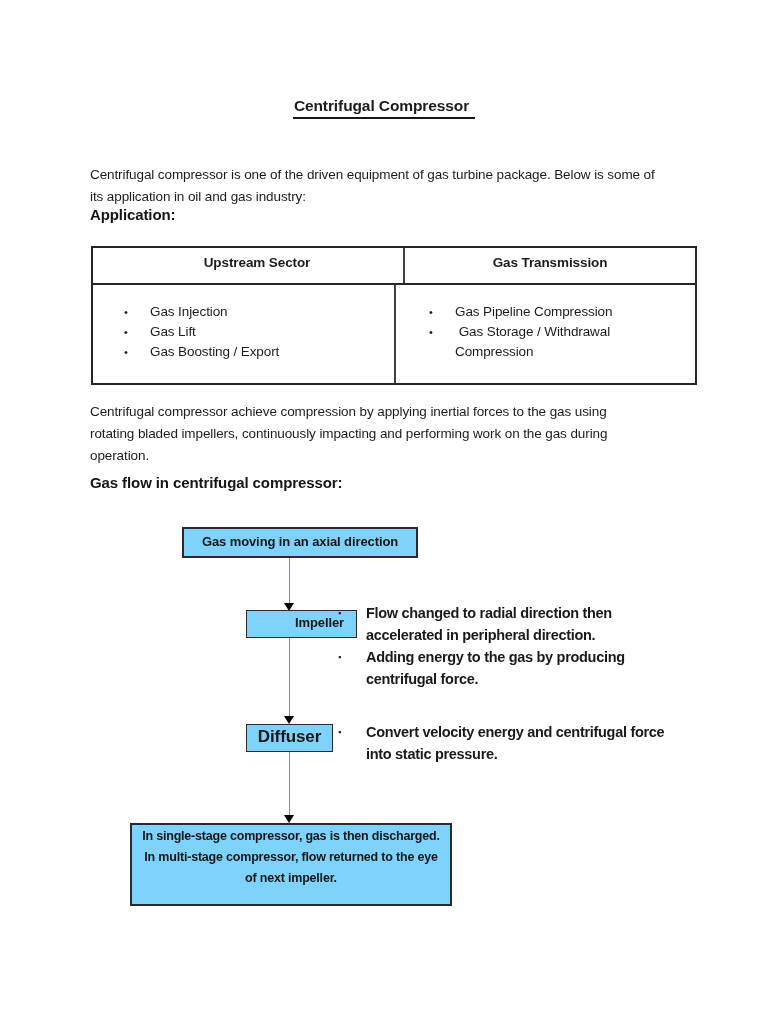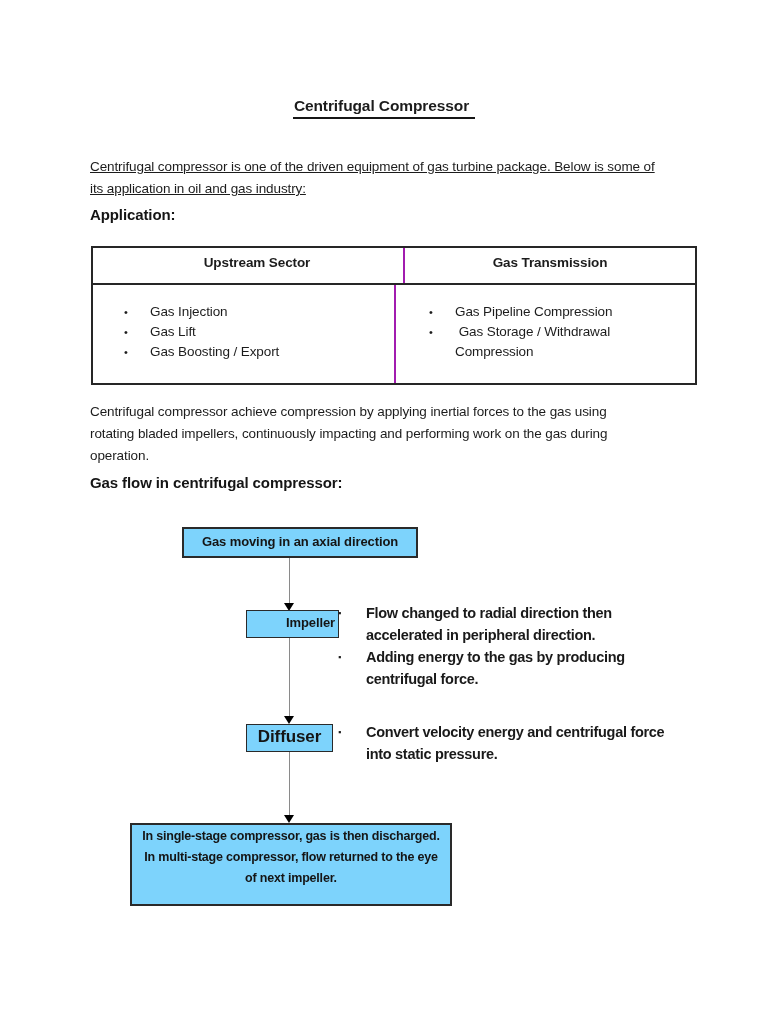--- a/index.html
+++ b/index.html
@@ -11,55 +11,55 @@
   .title-wrap{position:absolute;left:0;top:97px;width:768px;text-align:center;}
   .title{
     display:inline-block;font-size:15.5px;font-weight:700;letter-spacing:-0.1px;
     border-bottom:2px solid #161616;padding:0 6px 2px 1px;text-align:center;
   }
   
   .body{
     position:absolute;left:90px;width:600px;margin:0;
     font-size:13.5px;line-height:22px;letter-spacing:-0.1px;white-space:pre-line;
   }
-  .p1{top:156px;text-decoration:underline;}
+  .p1{top:164px;}
   .p2{top:401px;}
   
   .h{
     position:absolute;left:90px;margin:0;
     font-size:15px;font-weight:700;letter-spacing:-0.1px;color:#151515;
   }
   .h-app{top:206px;}
   .h-flow{top:474px;}
   
   .tbl{
     position:absolute;left:91px;top:246px;width:606px;height:139px;
     border:2px solid #262626;box-sizing:border-box;display:flex;flex-direction:column;
   }
   .trow{display:flex;flex:0 0 auto;}
   .thead{height:37px;border-bottom:2px solid #262626;box-sizing:border-box;padding-left:18px;}
   .tbody{flex:1 1 auto;}
   .th{
     flex:1 1 50%;text-align:center;padding-top:7px;box-sizing:border-box;
     font-size:13.5px;font-weight:700;letter-spacing:-0.1px;
   }
-  .th+.th,.td+.td{border-left:2px solid #a21caf;}
+  .th+.th,.td+.td{border-left:2px solid #404040;}
   .td{flex:1 1 50%;box-sizing:border-box;padding:17px 4px 0 31px;}
   .td.right{padding-left:33px;}
   .li{display:flex;font-size:13.5px;line-height:20px;letter-spacing:-0.1px;}
   .li .dot{flex:0 0 26px;font-size:11px;}
   .li .lt{white-space:pre-line;}
   
   .fbox{
     position:absolute;box-sizing:border-box;background:#7dd3fc;
     border:2px solid #2a2a2a;text-align:center;
     font-weight:700;color:#151515;letter-spacing:-0.1px;
   }
   .box-axial{left:182px;top:527px;width:236px;height:31px;font-size:13px;line-height:26px;}
-  .box-impeller{left:246px;top:610px;width:93px;height:28px;font-size:13px;line-height:24px;border-width:1.5px;padding-left:36px;}
+  .box-impeller{left:246px;top:610px;width:111px;height:28px;font-size:13px;line-height:24px;border-width:1.5px;padding-left:36px;}
   .box-diffuser{left:246px;top:724px;width:87px;height:28px;font-size:17px;line-height:24px;border-width:1.5px;}
   .box-final{
     left:130px;top:823px;width:322px;height:83px;font-size:12.5px;line-height:21px;
     letter-spacing:-0.2px;white-space:pre-line;padding-top:1px;
   }
   .vline{position:absolute;left:289px;width:1px;background:#8a8a8a;}
   .seg1{top:558px;height:46px;}
   .seg2{top:638px;height:78px;}
   .seg3{top:752px;height:63px;}
   .arr{

